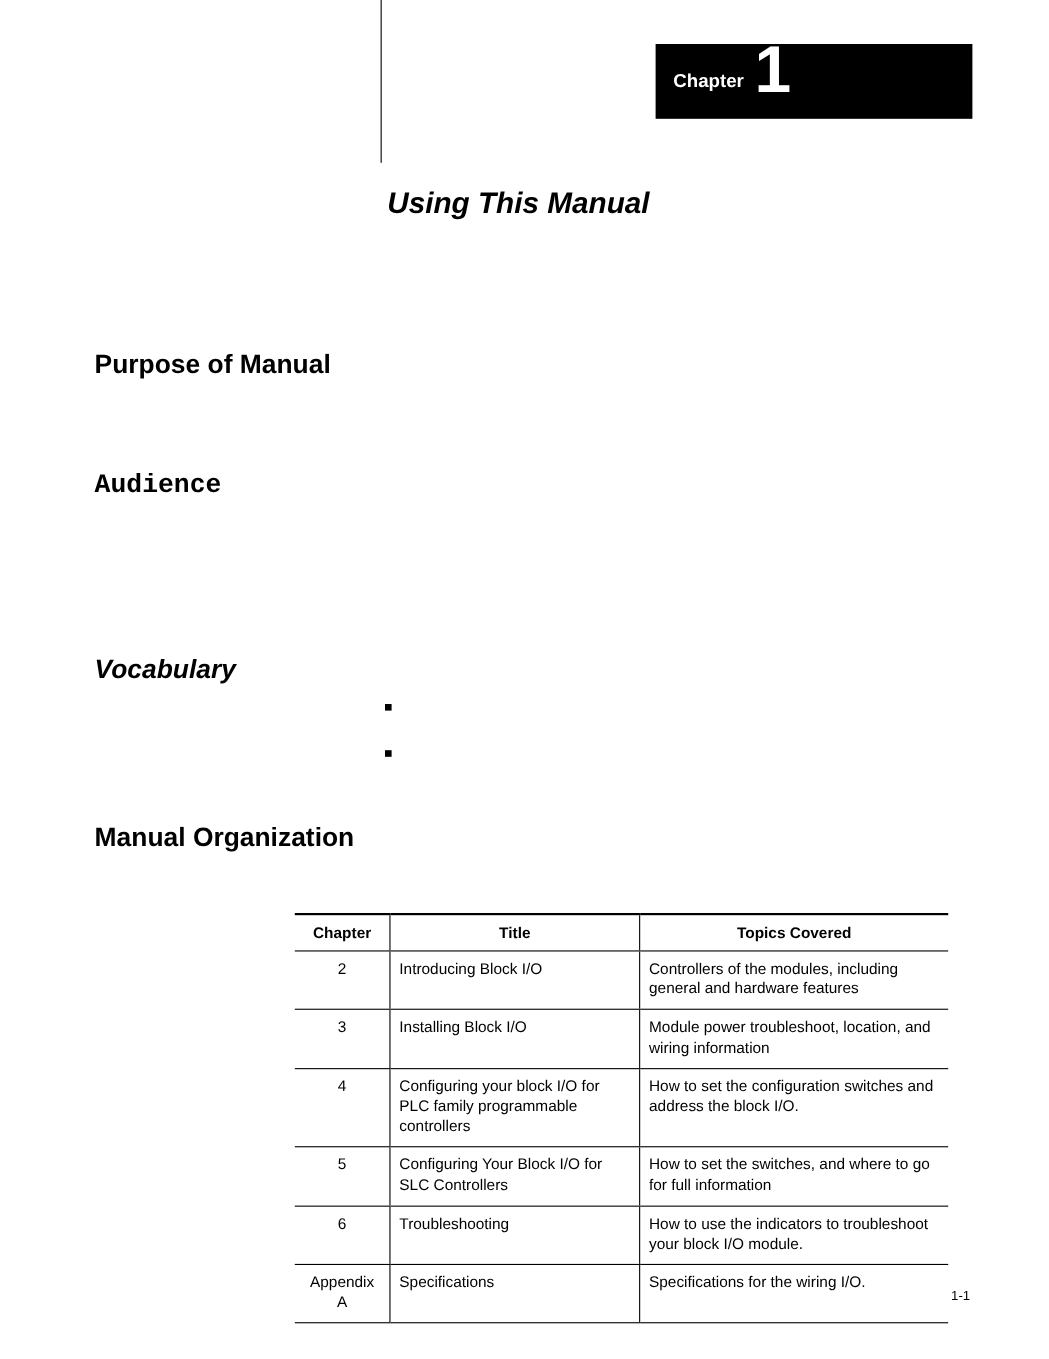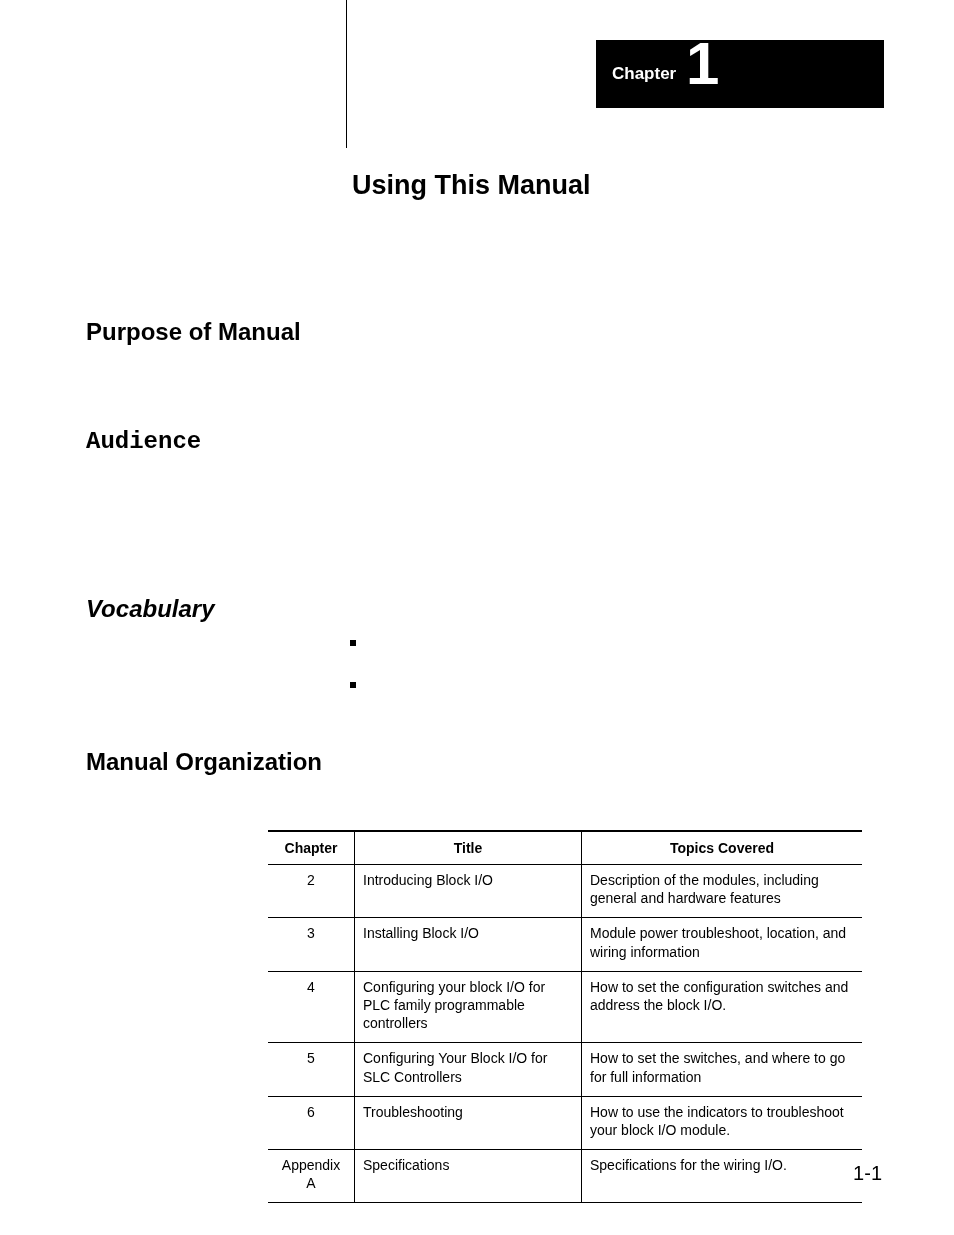--- a/index.html
+++ b/index.html
@@ -50,20 +50,21 @@
     font-weight: bold;
     line-height: 1;
     font-family: "Arial Black", Arial, sans-serif;
   }
   .chapter-title {
     position: absolute;
     left: 352px;
     top: 170px;
     font-size: 27px;
     font-weight: bold;
+    font-style: italic;
   }
   .section-heading {
     position: absolute;
     left: 86px;
     font-size: 24px;
     font-weight: bold;
   }
   .h-purpose { top: 318px; }
   .h-audience { top: 428px; font-family: Liberation Mono, monospace; }
   .h-vocab { top: 595px; font-style: italic; }
@@ -107,21 +108,21 @@
   }
   .org-table th + th,
   .org-table td + td {
     border-left: 1px solid #000;
     margin-left: 41px;
   }
   .page-num {
     position: absolute;
     right: 72px;
     bottom: 50px;
-    font-size: 20px;
+    font-size: 12px;
   }
 </style>
 </head>
 <body>
 
 <div class="page">
   <div class="vert-rule"></div>
 
   <div class="chapter-badge">
     <span class="chapter-label">Chapter</span>
@@ -143,21 +144,21 @@
       <tr>
         <th>Chapter</th>
         <th>Title</th>
         <th>Topics Covered</th>
       </tr>
     </thead>
     <tbody>
       <tr>
         <td class="ch">2</td>
         <td class="title-col">Introducing Block I/O</td>
-        <td>Description of the modules, including general and hardware features</td>
+        <td>Controllers of the modules, including general and hardware features</td>
       </tr>
       <tr>
         <td class="ch">3</td>
         <td class="title-col">Installing Block I/O</td>
         <td>Module power troubleshoot, location, and wiring information</td>
       </tr>
       <tr>
         <td class="ch">4</td>
         <td class="title-col">Configuring your block I/O for PLC family programmable controllers</td>
         <td>How to set the configuration switches and address the block I/O.</td>

